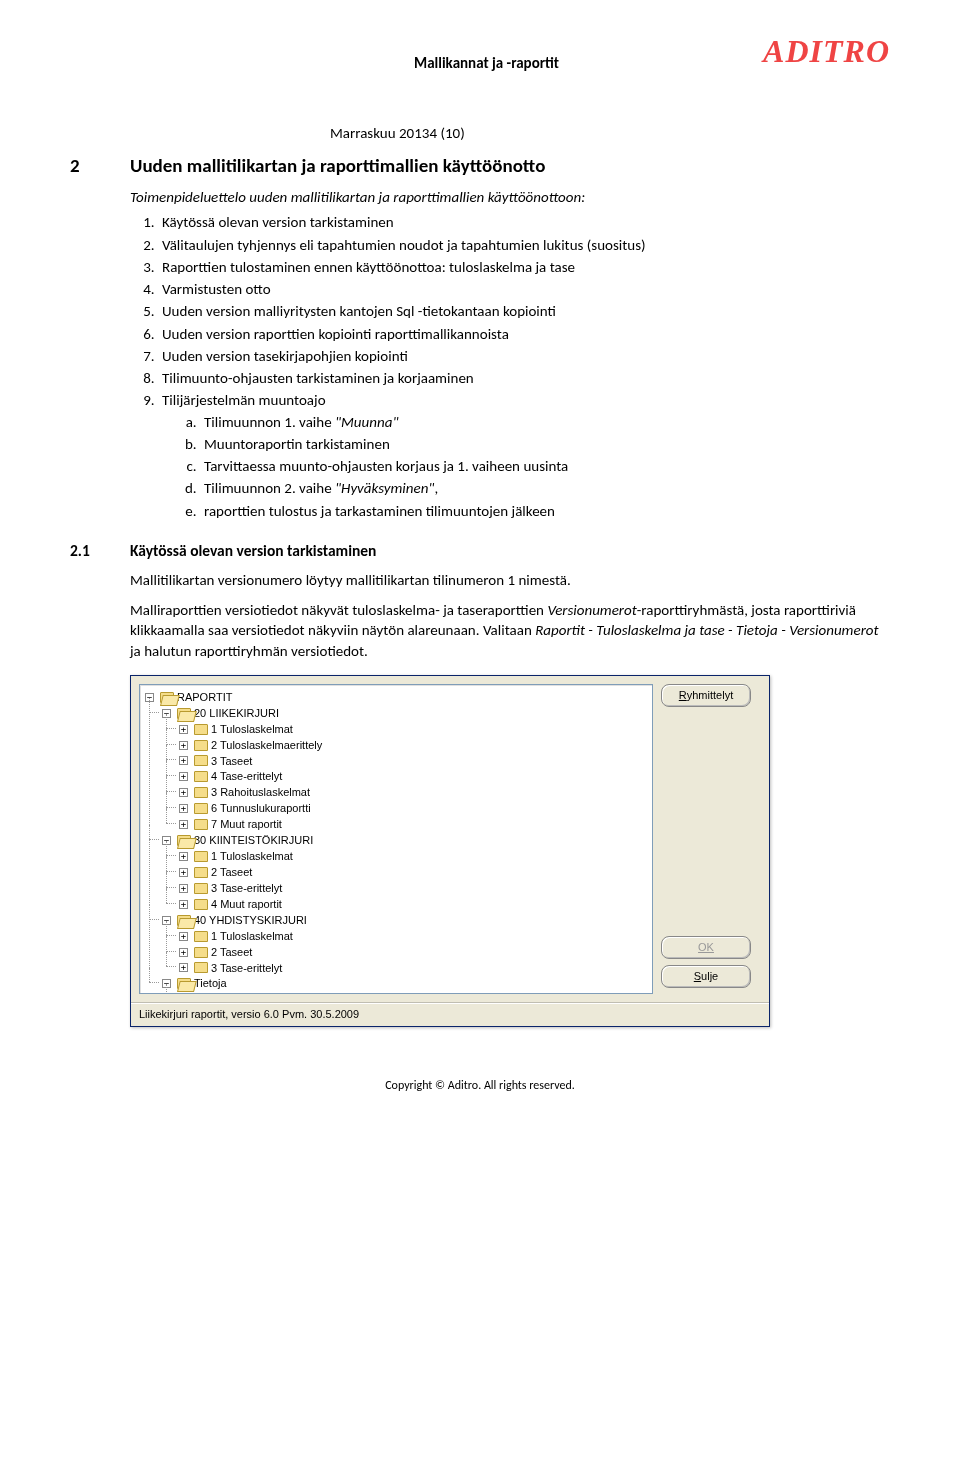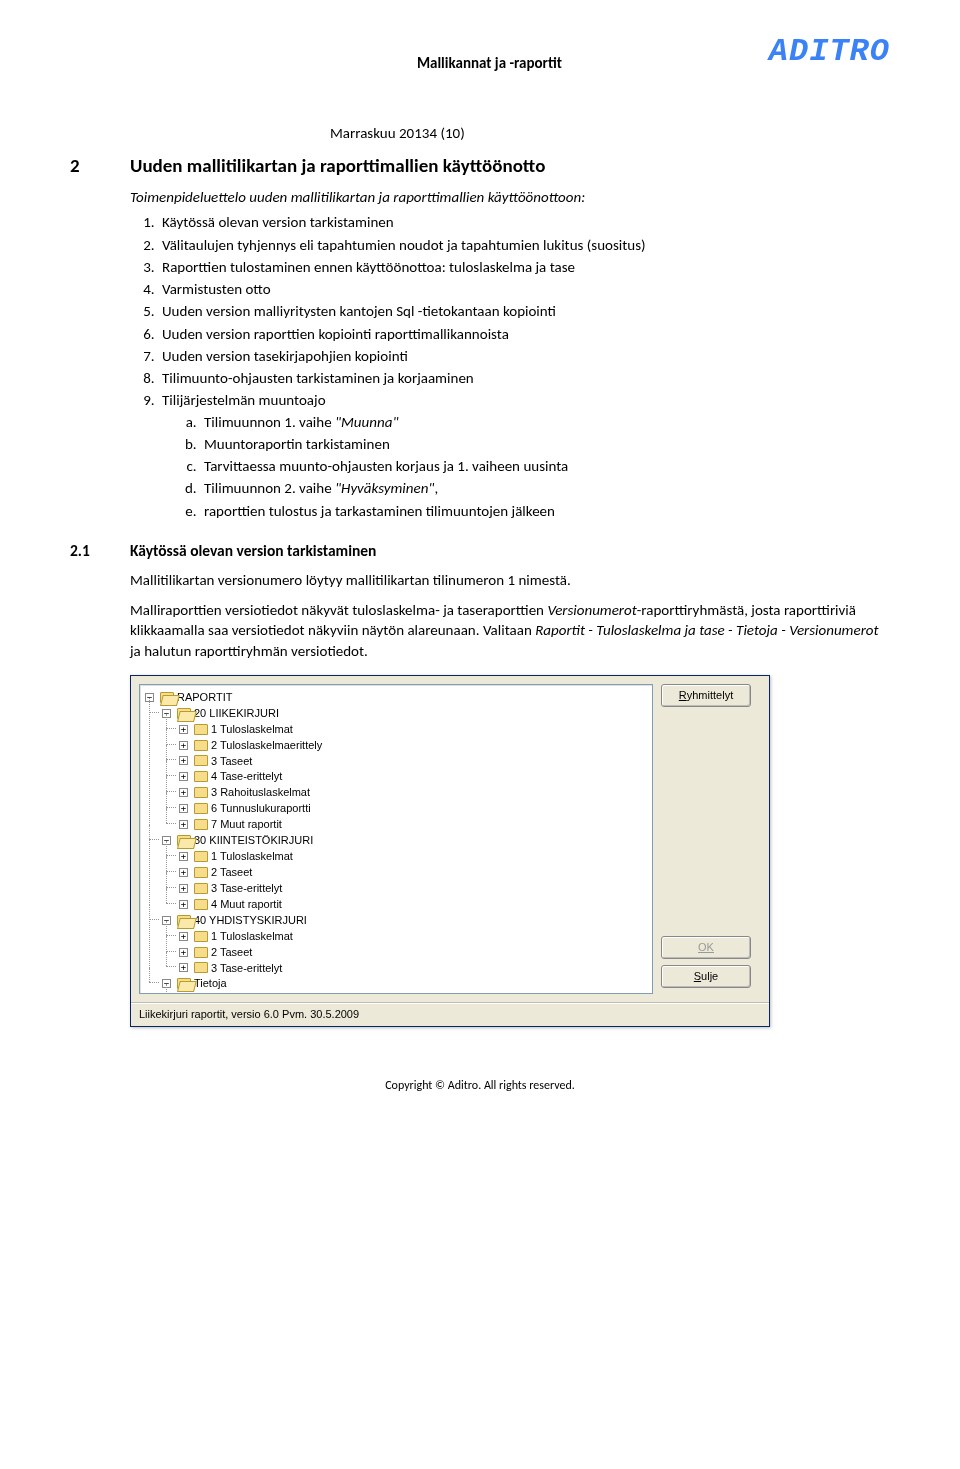--- a/index.html
+++ b/index.html
@@ -23,24 +23,24 @@
       margin-bottom: 50px;
     }
     .header-title {
       font-weight: bold;
       font-size: 15px;
       text-align: center;
       flex: 1;
       padding-left: 140px;
     }
     .logo {
-      font-family: Liberation Mono, monospace;
+      font-family: Liberation Serif, serif;
       font-weight: 900;
       font-size: 32px;
-      color: #3b82f6;
+      color: #ef4444;
       letter-spacing: 1px;
       font-style: italic;
       position: relative;
     }
     .date-line {
       display: flex;
       margin: 0 0 10px 260px;
     }
     .content {
       padding: 0 0 0 0;
@@ -157,21 +157,21 @@
       content: ""; position: absolute; left: -1px; top: 2px;
       width: 15px; height: 9px; background: #fae9a8;
       border: 1px solid #b89a2f; transform: skewX(-14deg);
       transform-origin: bottom left;
     }
     .right-panel { width: 100px; display: flex; flex-direction: column; }
     .right-panel .spacer { flex: 1; }
     .dlg-button {
       background: #ece9d8;
       border: 1px solid #888;
-      border-radius: 3px;
+      border-radius: 8px;
       box-shadow: inset 1px 1px 0 #fff, inset -1px -1px 0 #bbb;
       padding: 3px 6px;
       font-family: Tahoma, Arial, sans-serif;
       font-size: 11px;
       text-align: center;
       margin-bottom: 6px;
       width: 90px;
     }
     .dlg-button .ul { text-decoration: underline; }
     .dlg-button.disabled { color: #999; }

